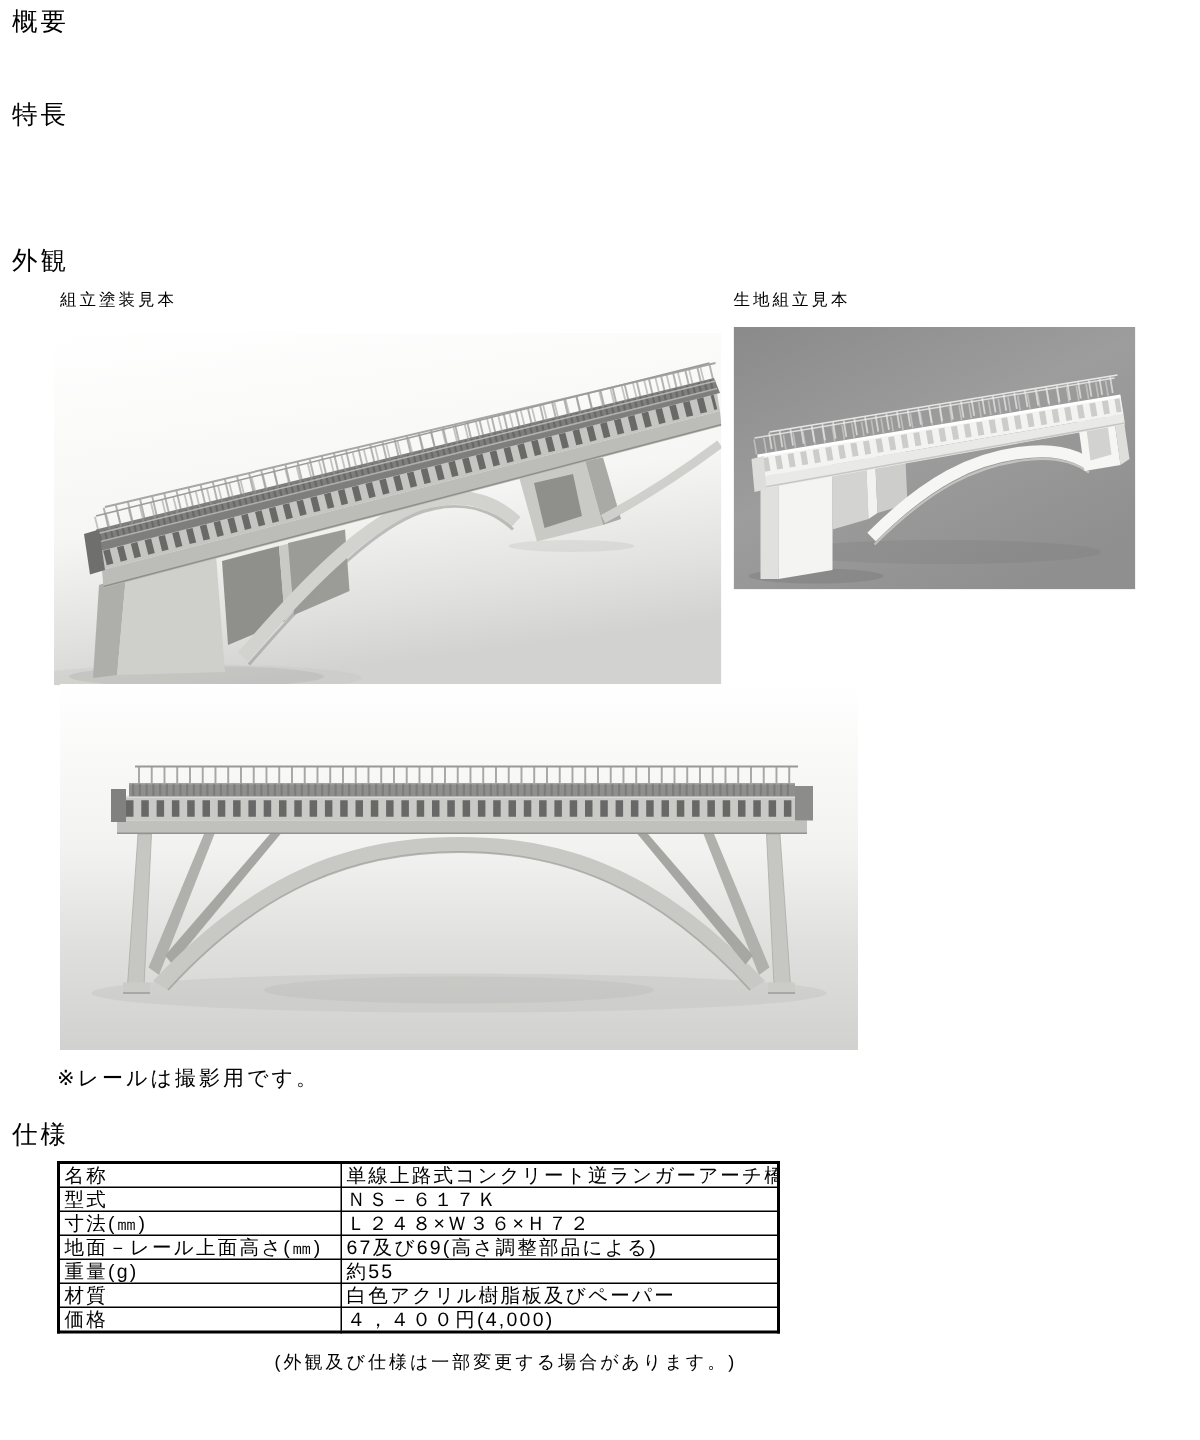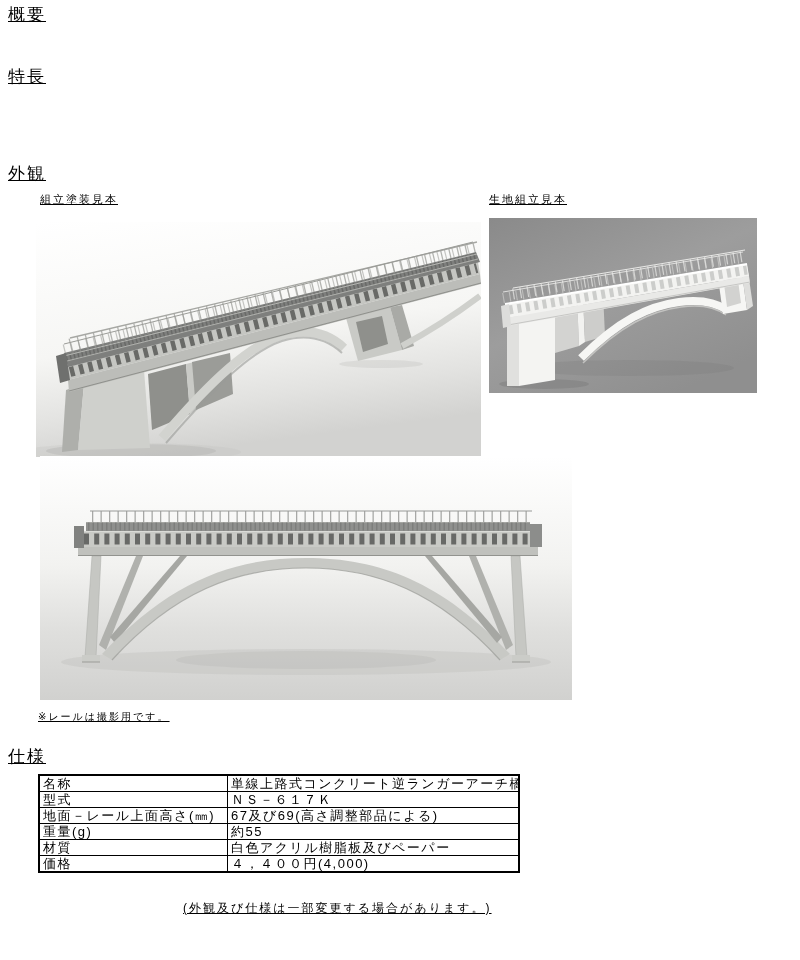--- a/index.html
+++ b/index.html
@@ -1,27 +1,27 @@
 <!DOCTYPE html>
 <html><head>
 <meta charset="utf-8">
 <style>
   html,body{margin:0;padding:0;background:#ffffff;}
   .page{
     position:relative;width:800px;height:960px;background:#ffffff;
     font-family:"Liberation Sans","DejaVu Sans",sans-serif;color:#000000;
     overflow:hidden;
   }
-  .abs{position:absolute;white-space:nowrap;text-decoration:underline;}
+  .abs{position:absolute;white-space:nowrap;}
   .h1{font-size:17px;letter-spacing:2px;line-height:19px;}
   .body-text{font-size:15px;letter-spacing:2px;line-height:18px;}
   .feature-list{position:absolute;left:33px;top:95px;}
   .feature-list .f-line{font-size:15px;letter-spacing:2px;line-height:17.5px;white-space:nowrap;}
   .caption{font-size:11px;letter-spacing:2px;}
-  .note{font-size:10px;letter-spacing:2px;}
+  .note{font-size:14px;letter-spacing:2px;}
   .footnote{font-size:12px;letter-spacing:2px;}
   .photo{position:absolute;overflow:hidden;}
   .photo svg{display:block;width:100%;height:100%;}
   .spec-table{
     position:absolute;left:38px;top:774px;width:482px;
     border-collapse:collapse;table-layout:fixed;
     border:2px solid #000000;
     padding-left:15px;
   }
   .spec-table td{
@@ -192,20 +192,24 @@
     <tbody>
       <tr>
         <td class="label">名称</td>
         <td class="value">単線上路式コンクリート逆ランガーアーチ橋</td>
       </tr>
       <tr>
         <td class="label">型式</td>
         <td class="value">ＮＳ－６１７Ｋ</td>
       </tr>
       <tr>
+        <td class="label">寸法(㎜)</td>
+        <td class="value">Ｌ２４８×Ｗ３６×Ｈ７２</td>
+      </tr>
+      <tr>
         <td class="label">地面－レール上面高さ(㎜)</td>
         <td class="value">67及び69(高さ調整部品による)</td>
       </tr>
       <tr>
         <td class="label">重量(g)</td>
         <td class="value">約55</td>
       </tr>
       <tr>
         <td class="label">材質</td>
         <td class="value">白色アクリル樹脂板及びペーパー</td>

